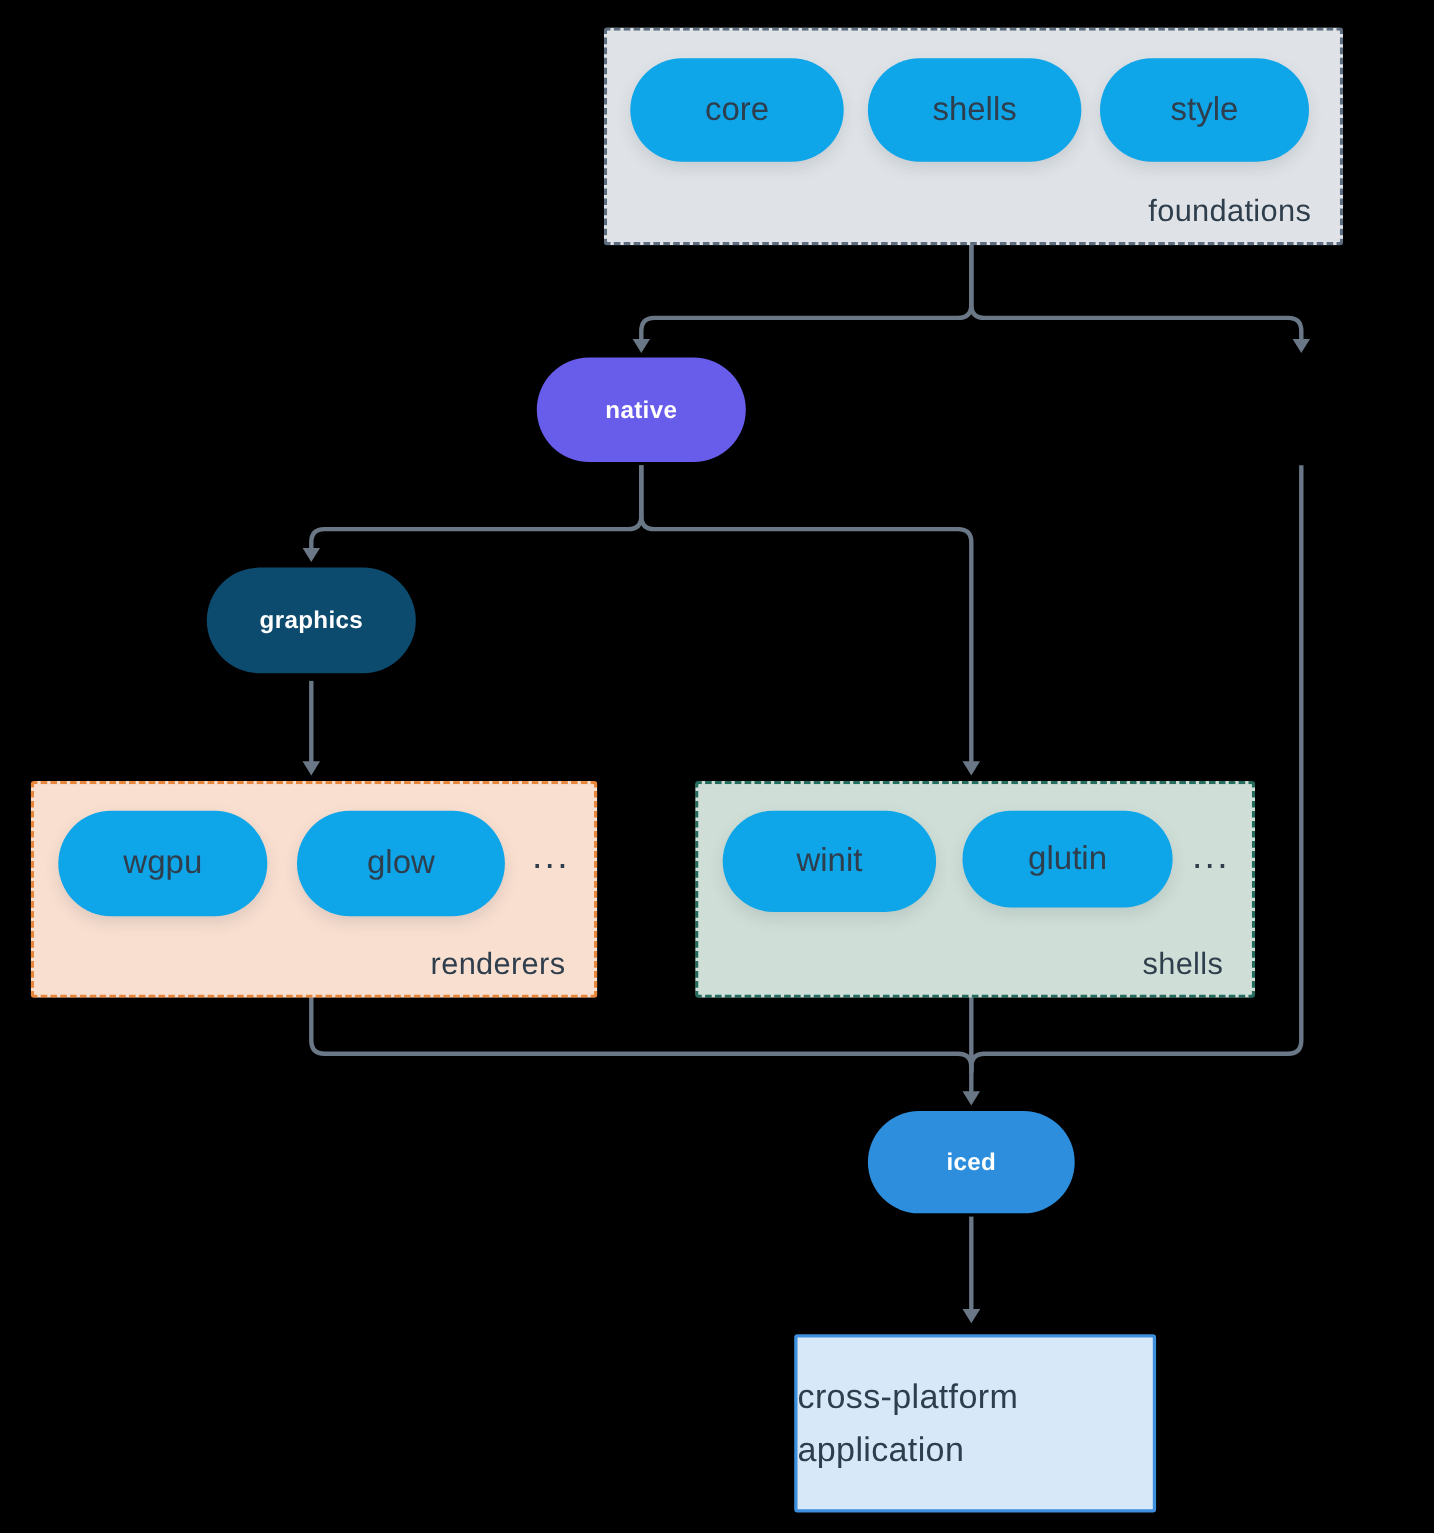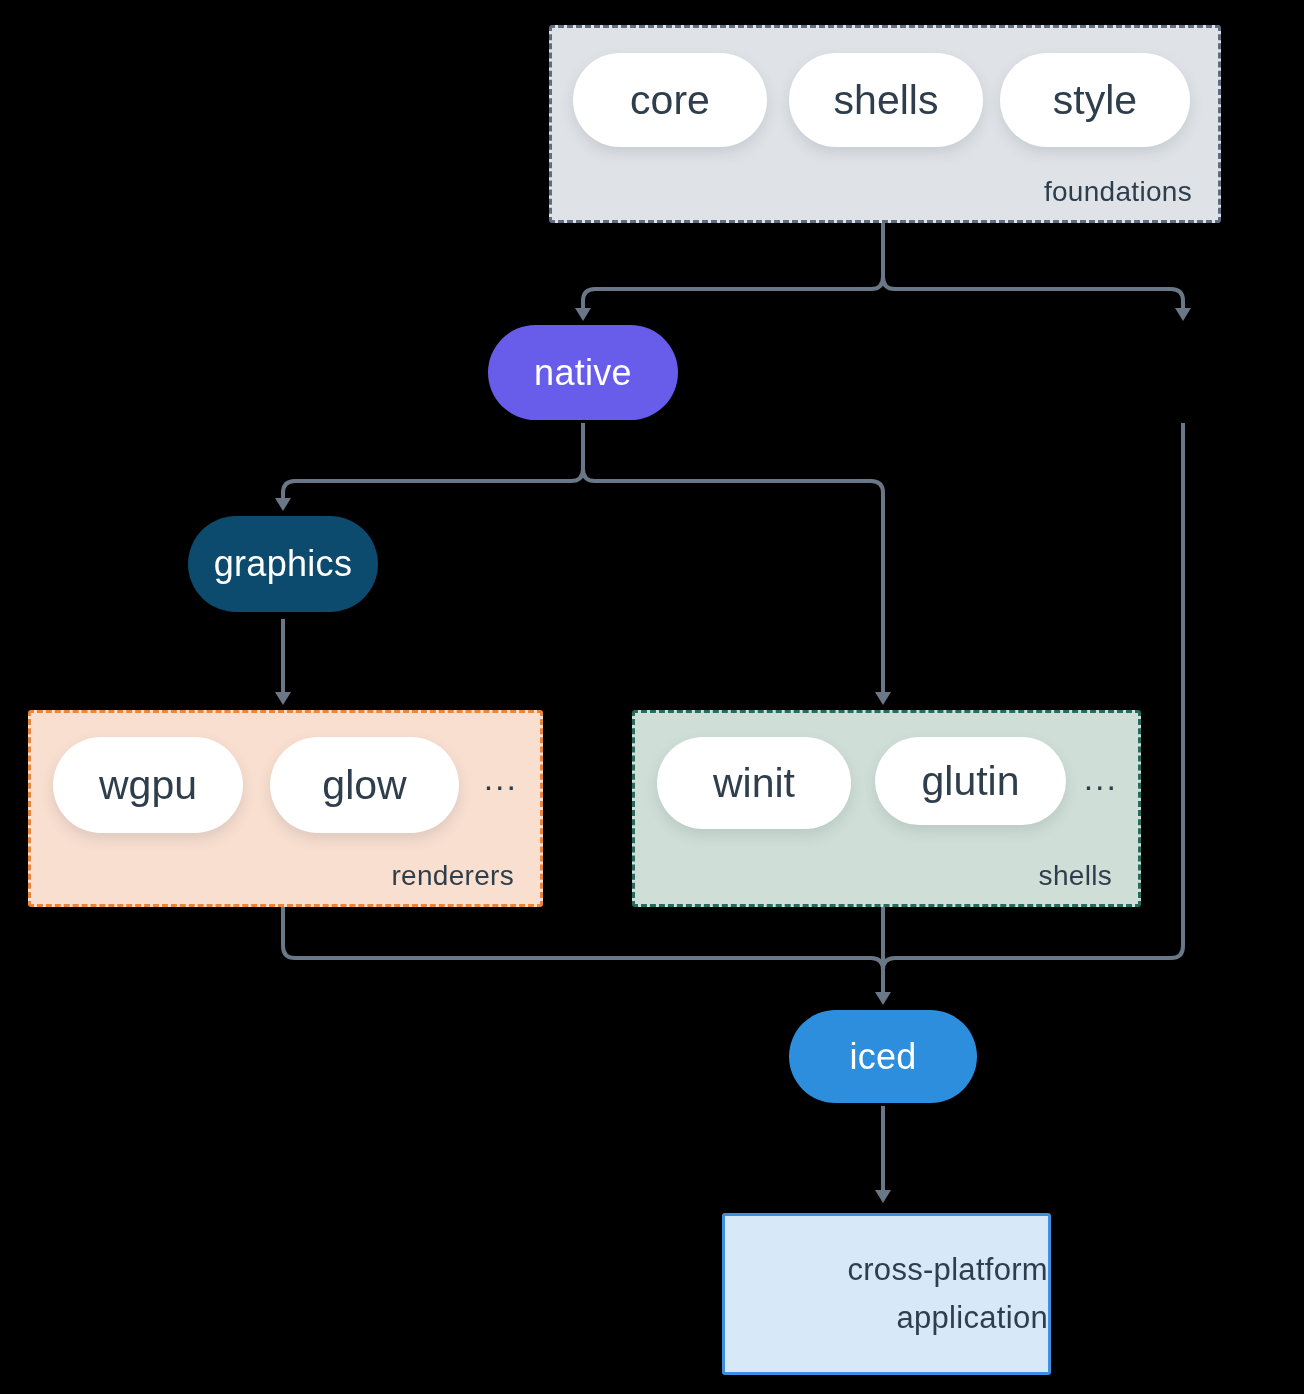--- a/index.html
+++ b/index.html
@@ -10,38 +10,38 @@
   svg.connectors{position:absolute;left:0;top:0;width:1304px;height:1394px;}
   .group{position:absolute;border-radius:3px;}
   .group-foundations{left:549px;top:25px;width:666px;height:192px;background:#dfe3e7;border:3px dashed #5e6e80;}
   .group-renderers{left:28px;top:710px;width:509px;height:191px;background:#f9dfd0;border:3px dashed #e8863b;}
   .group-shells{left:632px;top:710px;width:503px;height:191px;background:#cfdfd7;border:3px dashed #256b5e;}
   .group-label{
     position:absolute;right:26px;bottom:12px;font-size:28px;color:#2f3e4c;letter-spacing:.3px;
   }
   .pill{
     position:absolute;display:flex;align-items:center;justify-content:center;
-    background:#ffffff;border-radius:50px;font-size:41px;color:#2f3e4c;
+    background:#0ea5e9;border-radius:50px;font-size:30px;color:#2f3e4c;
     box-shadow:0 6px 14px rgba(60,70,85,.14);
   }
   .node{
     position:absolute;display:flex;align-items:center;justify-content:center;
-    border-radius:50px;font-size:36px;color:#fff;letter-spacing:.3px;
+    border-radius:50px;font-size:22px;color:#fff;letter-spacing:.3px;font-weight:bold;
   }
   .node-native{left:488px;top:325px;width:190px;height:95px;background:#685ceb;}
   .node-web{left:1088px;top:325px;width:190px;height:95px;background:#685ceb;}
   .node-graphics{left:188px;top:516px;width:190px;height:96px;background:#0c4a6e;}
   .node-iced{left:789px;top:1010px;width:188px;height:93px;background:#2c8edc;}
   .ellipsis{
     position:absolute;font-size:34px;color:#2f3e4c;top:46px;letter-spacing:2px;
   }
   .node-application{
     position:absolute;left:722px;top:1213px;width:323px;height:156px;
     background:#d7e9f9;border:3px solid #3e8fdd;border-radius:3px;
-    display:flex;flex-direction:column;align-items:flex-end;justify-content:center;
+    display:flex;flex-direction:column;align-items:flex-start;justify-content:center;
     font-size:31px;line-height:48px;color:#2f3e4c;letter-spacing:.3px;
   }
 </style>
 </head>
 <body>
 
 <div class="canvas">
 
   <svg class="connectors" viewBox="0 0 1304 1394" xmlns="http://www.w3.org/2000/svg">
     <defs>

